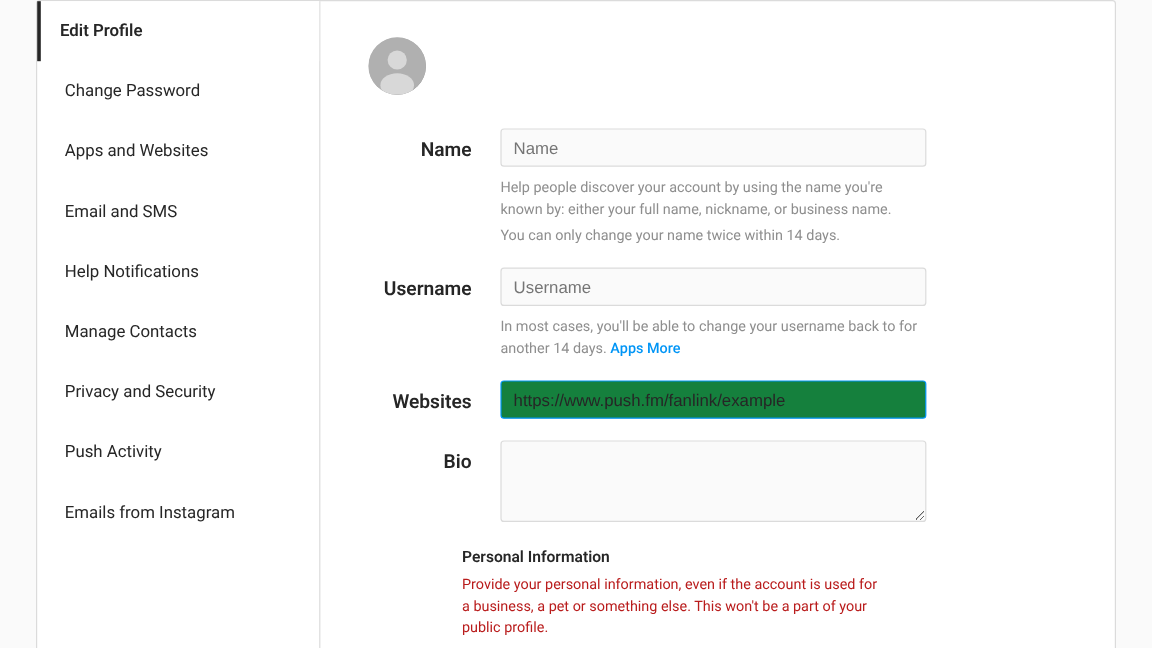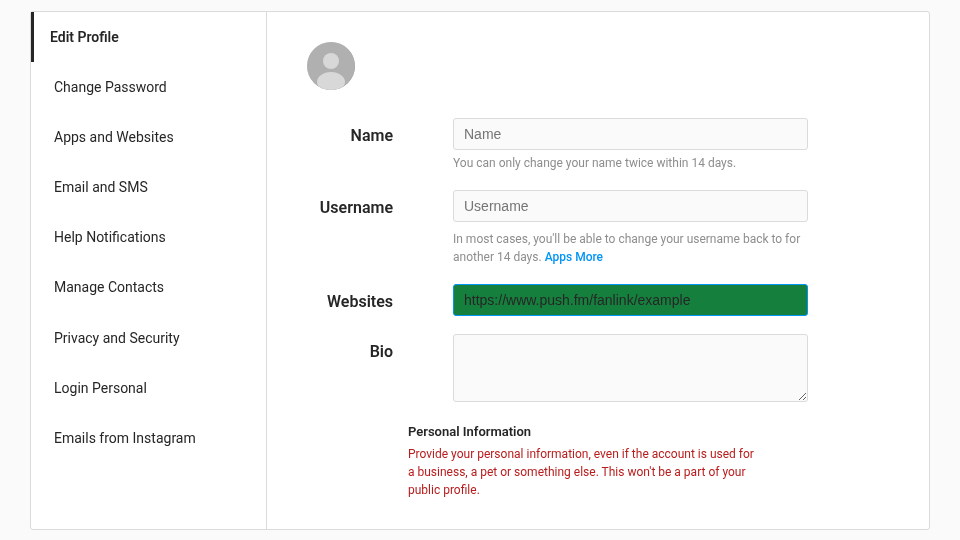--- a/index.html
+++ b/index.html
@@ -84,21 +84,20 @@
       font-weight: 600;
       cursor: pointer;
       text-decoration: none;
     }
 
     
     .form-row {
       display: flex;
       align-items: flex-start;
       margin-bottom: 18px;
-      gap: 36px;
     }
 
     .form-label {
       width: 110px;
       text-align: right;
       padding-right: 24px;
       font-size: 16px;
       font-weight: 600;
       color: #262626;
       padding-top: 8px;
@@ -161,57 +160,58 @@
     }
 
     .personal-info-desc {
       font-size: 12px;
       color: #b91c1c;
       line-height: 1.5;
       max-width: 355px;
     }
 
     .personal-info-indent {
-      margin-left: 101px;
+      margin-left: 78px;
     }
   </style>
 </head>
 <body>
 
 <div class="container">
 
   <nav class="sidebar">
 
   <div class="sidebar-item active">Edit Profile</div>
       <div class="sidebar-item">Change Password</div>
       <div class="sidebar-item">Apps and Websites</div>
       <div class="sidebar-item">Email and SMS</div>
       <div class="sidebar-item">Help Notifications</div>
       <div class="sidebar-item">Manage Contacts</div>
       <div class="sidebar-item">Privacy and Security</div>
-      <div class="sidebar-item">Login Personal</div>
+      <div class="sidebar-item">Push Activity</div>
       <div class="sidebar-item">Emails from Instagram</div>
     </nav>
 
   <div class="main-content">
 
     <div class="profile-header">
       <div class="avatar-circle">
         <svg viewBox="0 0 48 48" xmlns="http://www.w3.org/2000/svg">
           <circle cx="24" cy="24" r="24" fill="#b0b0b0"></circle>
           <circle cx="24" cy="19" r="8" fill="#d8d8d8"></circle>
           <ellipse cx="24" cy="40" rx="14" ry="10" fill="#d8d8d8"></ellipse>
         </svg>
       </div>
     </div>
 
     <div class="form-row">
       <div class="form-label">Name</div>
       <div class="form-field-wrapper">
         <input class="form-input" type="text" value="" placeholder="Name" style="">
+        <div class="form-hint">Help people discover your account by using the name you're known by: either your full name, nickname, or business name.</div>
         <div class="form-hint" style="margin-top:4px;">You can only change your name twice within 14 days.</div>
       </div>
     </div>
 
     <div class="form-row">
       <div class="form-label">Username</div>
       <div class="form-field-wrapper">
         <input class="form-input" type="text" value="" placeholder="Username" style="">
         <div class="form-hint">
           <span>In most cases, you'll be able to change your username back to for another 14 days.</span>

